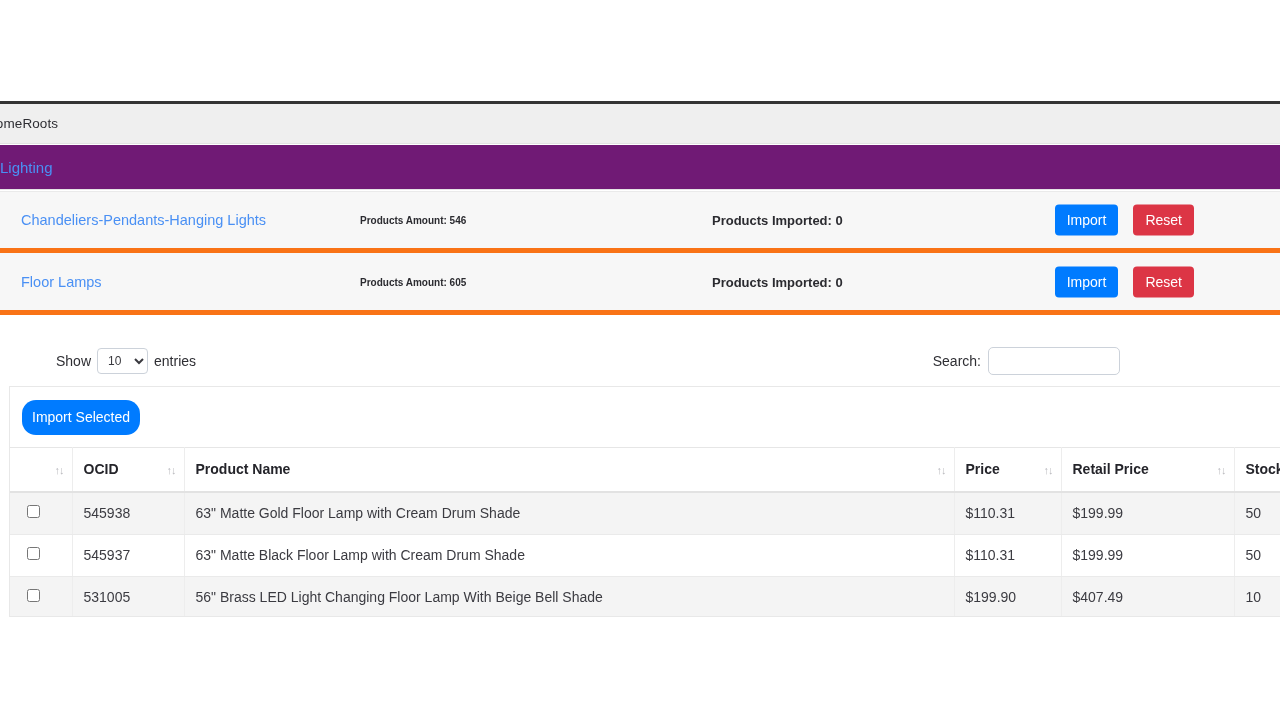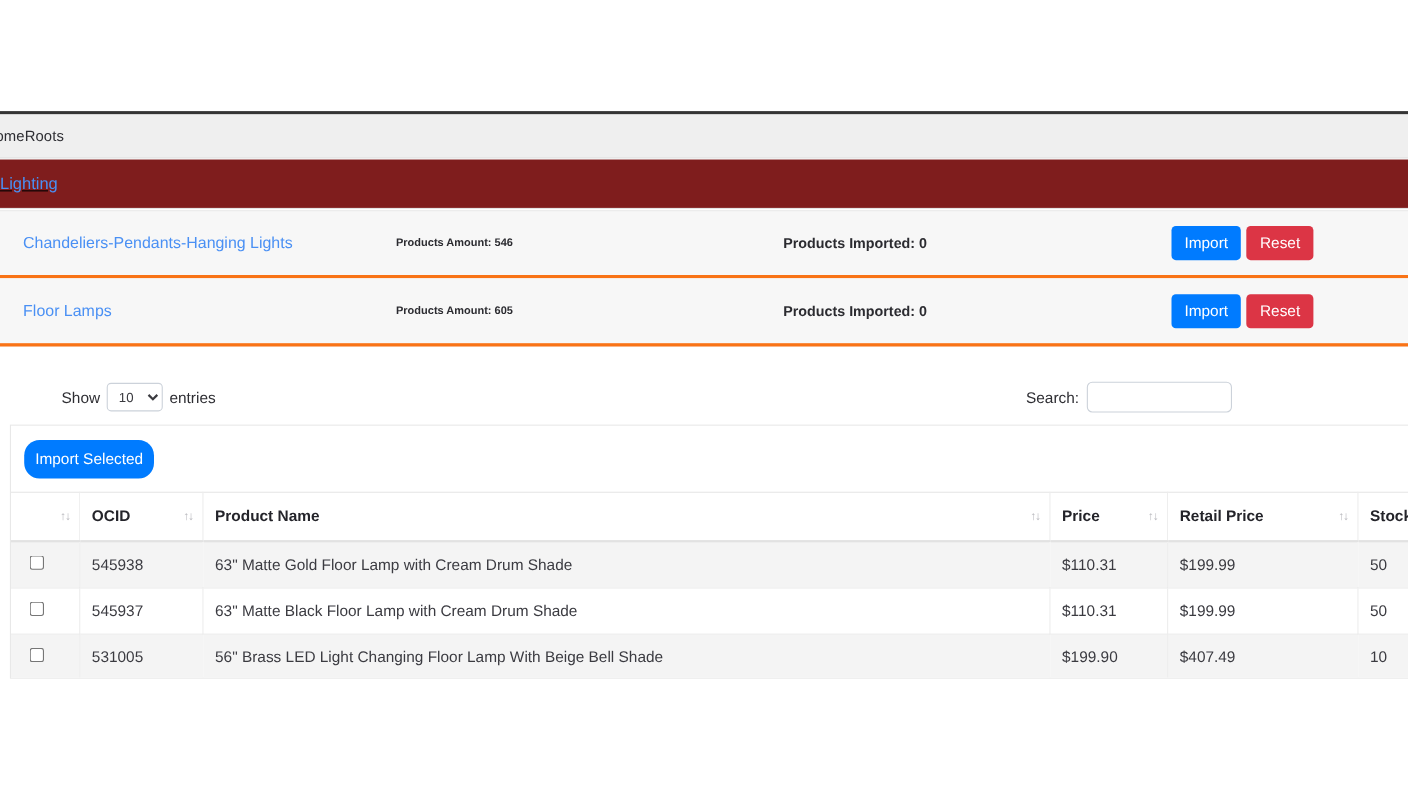--- a/index.html
+++ b/index.html
@@ -58,26 +58,25 @@
     letter-spacing: 0.1px;
     white-space: nowrap;
   }
 
   
   .parent-row {
     position: absolute;
     left: 0; top: 145px;
     width: 1280px;
     height: 45px;
-    background: #7f1d1d;
+    background: #701a75;
     box-sizing: border-box;
     border-bottom: 1px solid #e4e4e4;
     display: flex;
     align-items: center;
-    text-decoration: underline;
   }
   .parent-link {
     margin-left: 0px;
     font-size: 15px;
     color: #4a90f4;
     white-space: nowrap;
     cursor: pointer;
   }
 
   
@@ -85,21 +84,21 @@
     position: absolute;
     left: 0; top: 191px;
     width: 1280px;
   }
   .cat-row {
     position: relative;
     width: 1280px;
     height: 62px;
     background: #f7f7f7;
     box-sizing: border-box;
-    border-bottom: 3px solid #f97316;
+    border-bottom: 5px solid #f97316;
   }
   .cat-row:first-child {
     border-top: 1px solid #eaeaea;
   }
   .cat-row .cat-name {
     position: absolute;
     left: 21px;
     top: 50%;
     transform: translateY(-50%);
     font-size: 14.5px;
@@ -126,21 +125,21 @@
     font-weight: bold;
     color: #2b2b30;
     white-space: nowrap;
   }
   .cat-row .cat-actions {
     position: absolute;
     right: 86px;
     top: 50%;
     transform: translateY(-50%);
     display: flex;
-    gap: 5px;
+    gap: 15px;
   }
 
   .btn {
     font-family: "Liberation Sans", sans-serif;
     font-size: 14px;
     line-height: 1;
     padding: 8px 12px 9px;
     border: none;
     border-radius: 4px;
     color: #ffffff;

